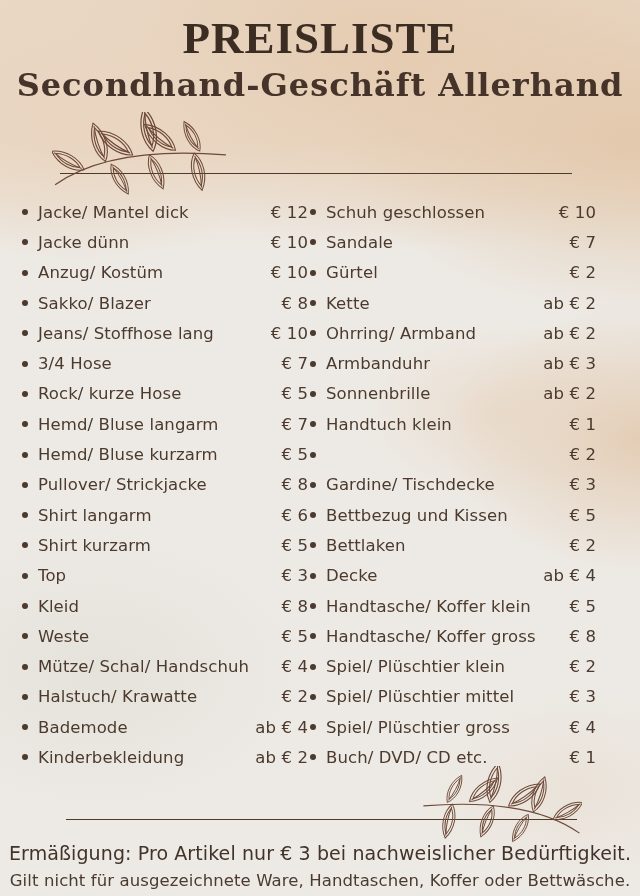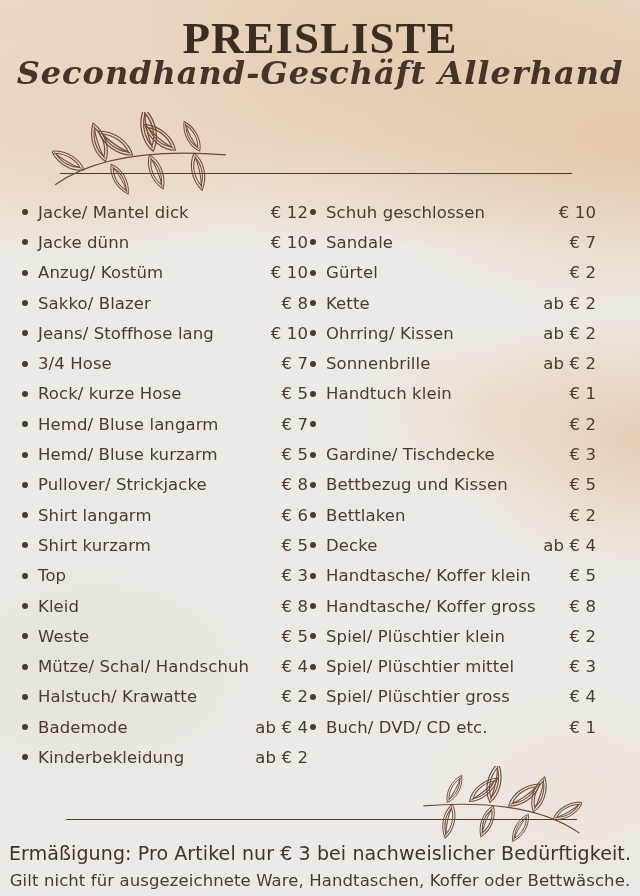--- a/index.html
+++ b/index.html
@@ -21,24 +21,24 @@
       linear-gradient(180deg, #e9d8c6 0px, #ead9c7 140px, rgba(234,217,199,0) 250px);
   }
   .title{
     position:absolute;top:12px;left:0;width:100%;
     text-align:center;
     font-family:"Liberation Serif","DejaVu Serif",serif;
     font-weight:bold;font-size:45px;letter-spacing:1px;
     color:#3c2d23;
   }
   .subtitle{
-    position:absolute;top:54px;left:0;width:100%;
+    position:absolute;top:66px;left:0;width:100%;
     text-align:center;
     font-family:"DejaVu Serif","Liberation Serif",serif;
-    font-style:italic;font-weight:bold;font-size:32px;letter-spacing:1px;
+    font-weight:bold;font-size:32px;letter-spacing:1px;
     color:#46332a;
   }
   .rule{
     position:absolute;height:0;border-top:1.6px solid #503a28;
   }
   .rule-top{left:60px;top:173px;width:512px;}
   .rule-bottom{left:66px;top:819px;width:511px;}
   .branch{position:absolute;}
   .branch svg{display:block;width:100%;height:100%;}
   .branch-top{left:52px;top:112px;width:178px;height:84px;}
@@ -215,22 +215,27 @@
     <span class="label">Gürtel</span>
     <span class="price">€ 2</span>
   </div>
         <div class="row">
     <span class="bullet"></span>
     <span class="label">Kette</span>
     <span class="price">ab € 2</span>
   </div>
         <div class="row">
     <span class="bullet"></span>
-    <span class="label">Ohrring/ Kissen</span>
+    <span class="label">Ohrring/ Armband</span>
     <span class="price">ab € 2</span>
+  </div>
+        <div class="row">
+    <span class="bullet"></span>
+    <span class="label">Armbanduhr</span>
+    <span class="price">ab € 3</span>
   </div>
         <div class="row">
     <span class="bullet"></span>
     <span class="label">Sonnenbrille</span>
     <span class="price">ab € 2</span>
   </div>
         <div class="row">
     <span class="bullet"></span>
     <span class="label">Handtuch klein</span>
     <span class="price">€ 1</span>

